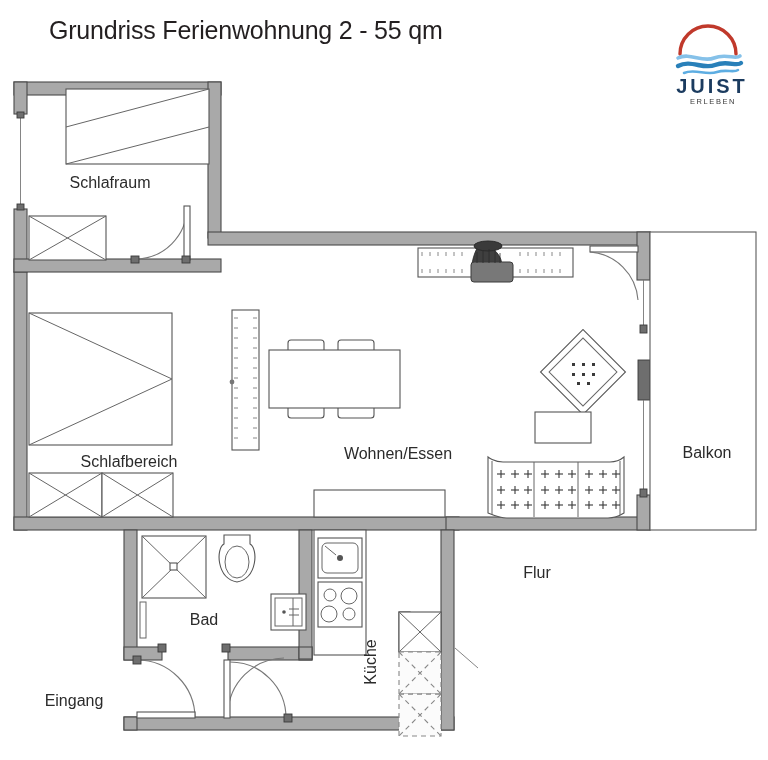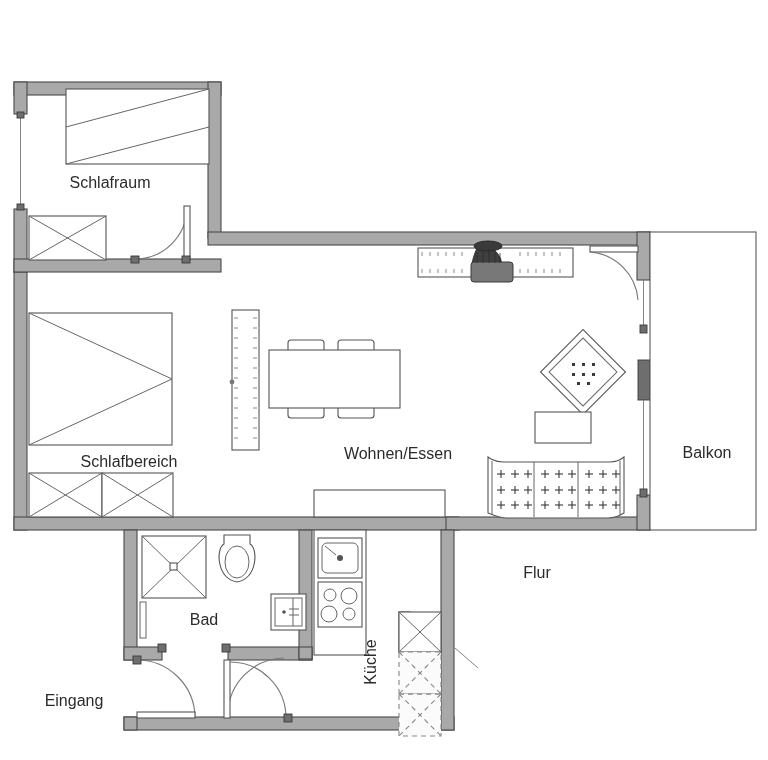--- a/index.html
+++ b/index.html
@@ -60,20 +60,42 @@
     font-family: "Liberation Sans", sans-serif;
     fill: #2b2b2b;
     font-size: 16px;
   }
 </style>
 </head>
 <body>
 
 <div id="page">
 
+  <div id="header">
+    <div id="plan-title">Grundriss Ferienwohnung 2 - 55 qm</div>
+
+    <div id="logo">
+      <svg width="92" height="95" viewBox="0 0 92 95" xmlns="http://www.w3.org/2000/svg">
+
+        <g>
+          <path d="M12,44 A28,28 0 0 1 68,44" fill="none" stroke="#c0392b" stroke-width="3.4" stroke-linecap="round"></path>
+        </g>
+
+        <g>
+          <path d="M10,48 C22,42 34,53 46,48 C58,43 68,50 72,46" fill="none" stroke="#85c1e9" stroke-width="3.6" stroke-linecap="round"></path>
+          <path d="M10,56 C23,49 35,60 47,55 C59,50 69,57 73,53" fill="none" stroke="#2980b9" stroke-width="4.4" stroke-linecap="round"></path>
+          <path d="M16,63 C27,58 38,66 49,62 C58,59 66,63 70,60" fill="none" stroke="#5dade2" stroke-width="2.6" stroke-linecap="round"></path>
+        </g>
+
+        <text x="44" y="83" text-anchor="middle" font-family="Liberation Sans, sans-serif" font-size="20" font-weight="bold" letter-spacing="3" fill="#1b3b5f">JUIST</text>
+
+        <text x="45" y="94" text-anchor="middle" font-family="Liberation Sans, sans-serif" font-size="7.5" letter-spacing="1.6" fill="#3a3a3a">ERLEBEN</text>
+      </svg>
+    </div>
+  </div>
 
   <div id="floorplan">
     <svg width="768" height="760" viewBox="0 0 768 760" xmlns="http://www.w3.org/2000/svg">
 
       <defs>
         <style>
           .wall   { fill:#a9a9a9; stroke:#4a4a4a; stroke-width:1.1; }
           .furn   { fill:#ffffff; stroke:#555555; stroke-width:1.1; }
           .furnL  { fill:none;    stroke:#666666; stroke-width:1;   }
           .thin   { fill:none;    stroke:#777777; stroke-width:0.9; }

